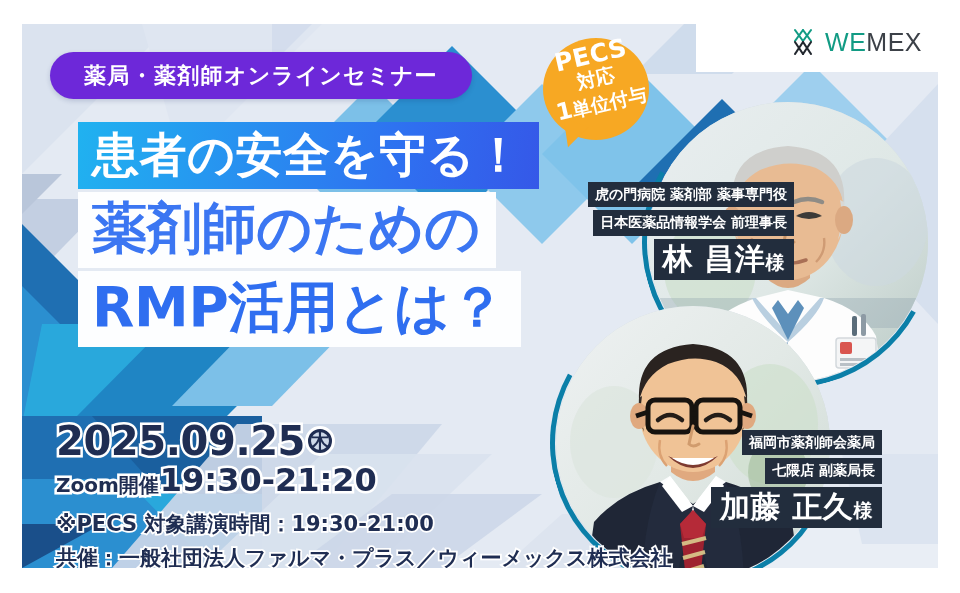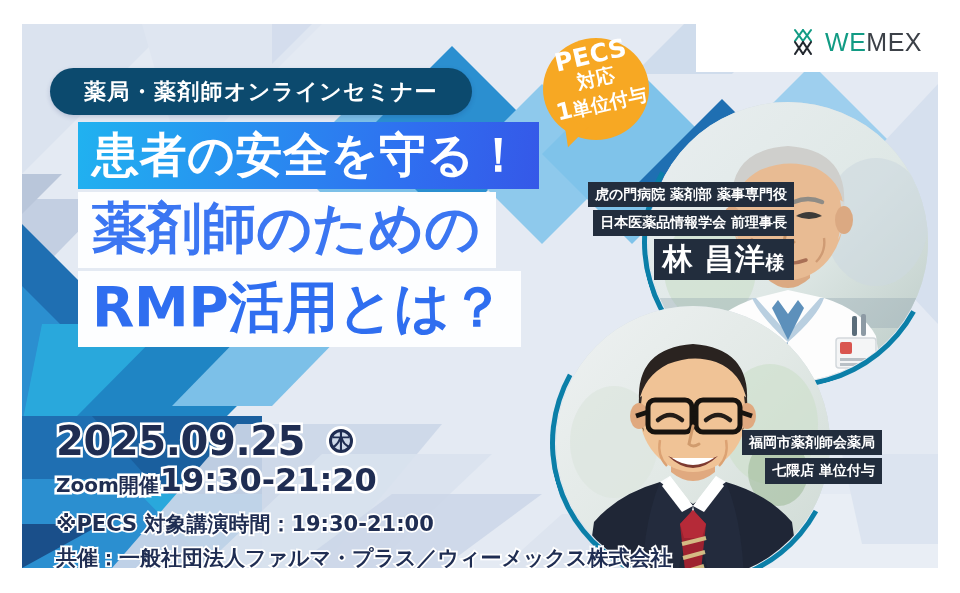--- a/index.html
+++ b/index.html
@@ -38,25 +38,24 @@
     white-space:nowrap;
   }
   #logo .word .we{ color:#129b84; }
   #logo .word .mex{ color:#3c4148; }
 
   
   #pill{
     position:absolute; left:28px; top:28px;
     height:47px; padding:0 34px;
     display:flex; align-items:center; justify-content:center;
-    background:#0c4a6e;
+    background:#6d28d9;
     border-radius:24px;
     z-index:10;
     box-shadow:0 2px 5px rgba(20,40,100,.18);
-    margin-top:16px;
   }
   #pill span{
     color:#fff; font-size:22px; font-weight:bold;
     letter-spacing:.06em; white-space:nowrap;
     font-family:"DejaVu Sans","Liberation Sans",sans-serif;
   }
 
   
   #pecs{
     position:absolute; left:515px; top:14px;
@@ -116,21 +115,21 @@
   #dateblock{
     position:absolute; left:34px; top:396px; z-index:11;
     font-family:"DejaVu Sans","Liberation Sans",sans-serif;
   }
   .stroked{
     color:#1f2d52;
     -webkit-text-stroke:5px #ffffff;
     paint-order:stroke fill;
     font-weight:bold;
   }
-  #d-row1{ display:flex; align-items:center; gap:21px; }
+  #d-row1{ display:flex; align-items:center; gap:0; }
   #d-date{ font-size:40px; line-height:1.05; letter-spacing:-.01em; }
   #d-dow{
     position:relative;
     font-size:19px; line-height:1;
     width:30px; height:30px;
     display:inline-flex; align-items:center; justify-content:center;
   }
   #d-dow .ring{
     position:absolute; inset:0;
     border:4px solid #ffffff; border-radius:50%;
@@ -422,21 +421,22 @@
           <path d="M112 150 Q137 174 162 150 Q137 162 112 150 Z" fill="#7d3a30"></path>
           <path d="M116 152 Q137 166 158 152 Z" fill="#ffffff"></path>
 
           <path d="M104 134 Q101 150 111 160" stroke="#dca273" stroke-width="2.4" fill="none"></path>
           <path d="M170 134 Q173 150 163 160" stroke="#dca273" stroke-width="2.4" fill="none"></path>
         </svg>
       </div>
     </div>
     <div class="labels right" style="left:150px; top:130px; width:210px;">
       <span class="r"><span class="lab">福岡市薬剤師会薬局</span></span>
-      <span class="r"><span class="lab">七隈店 単位付与</span></span>
+      <span class="r"><span class="lab">七隈店 副薬局長</span></span>
+      <span class="r"><span class="name"><span>加藤 正久</span><span class="sama">様</span></span></span>
     </div>
   </div>
 
   <div id="dateblock">
     <div id="d-row1">
       <span id="d-date" class="stroked">2025.09.25</span>
       <span id="d-dow">
         <span class="ring"></span>
         <span class="ring2"></span>
         <span class="ch">木</span>

